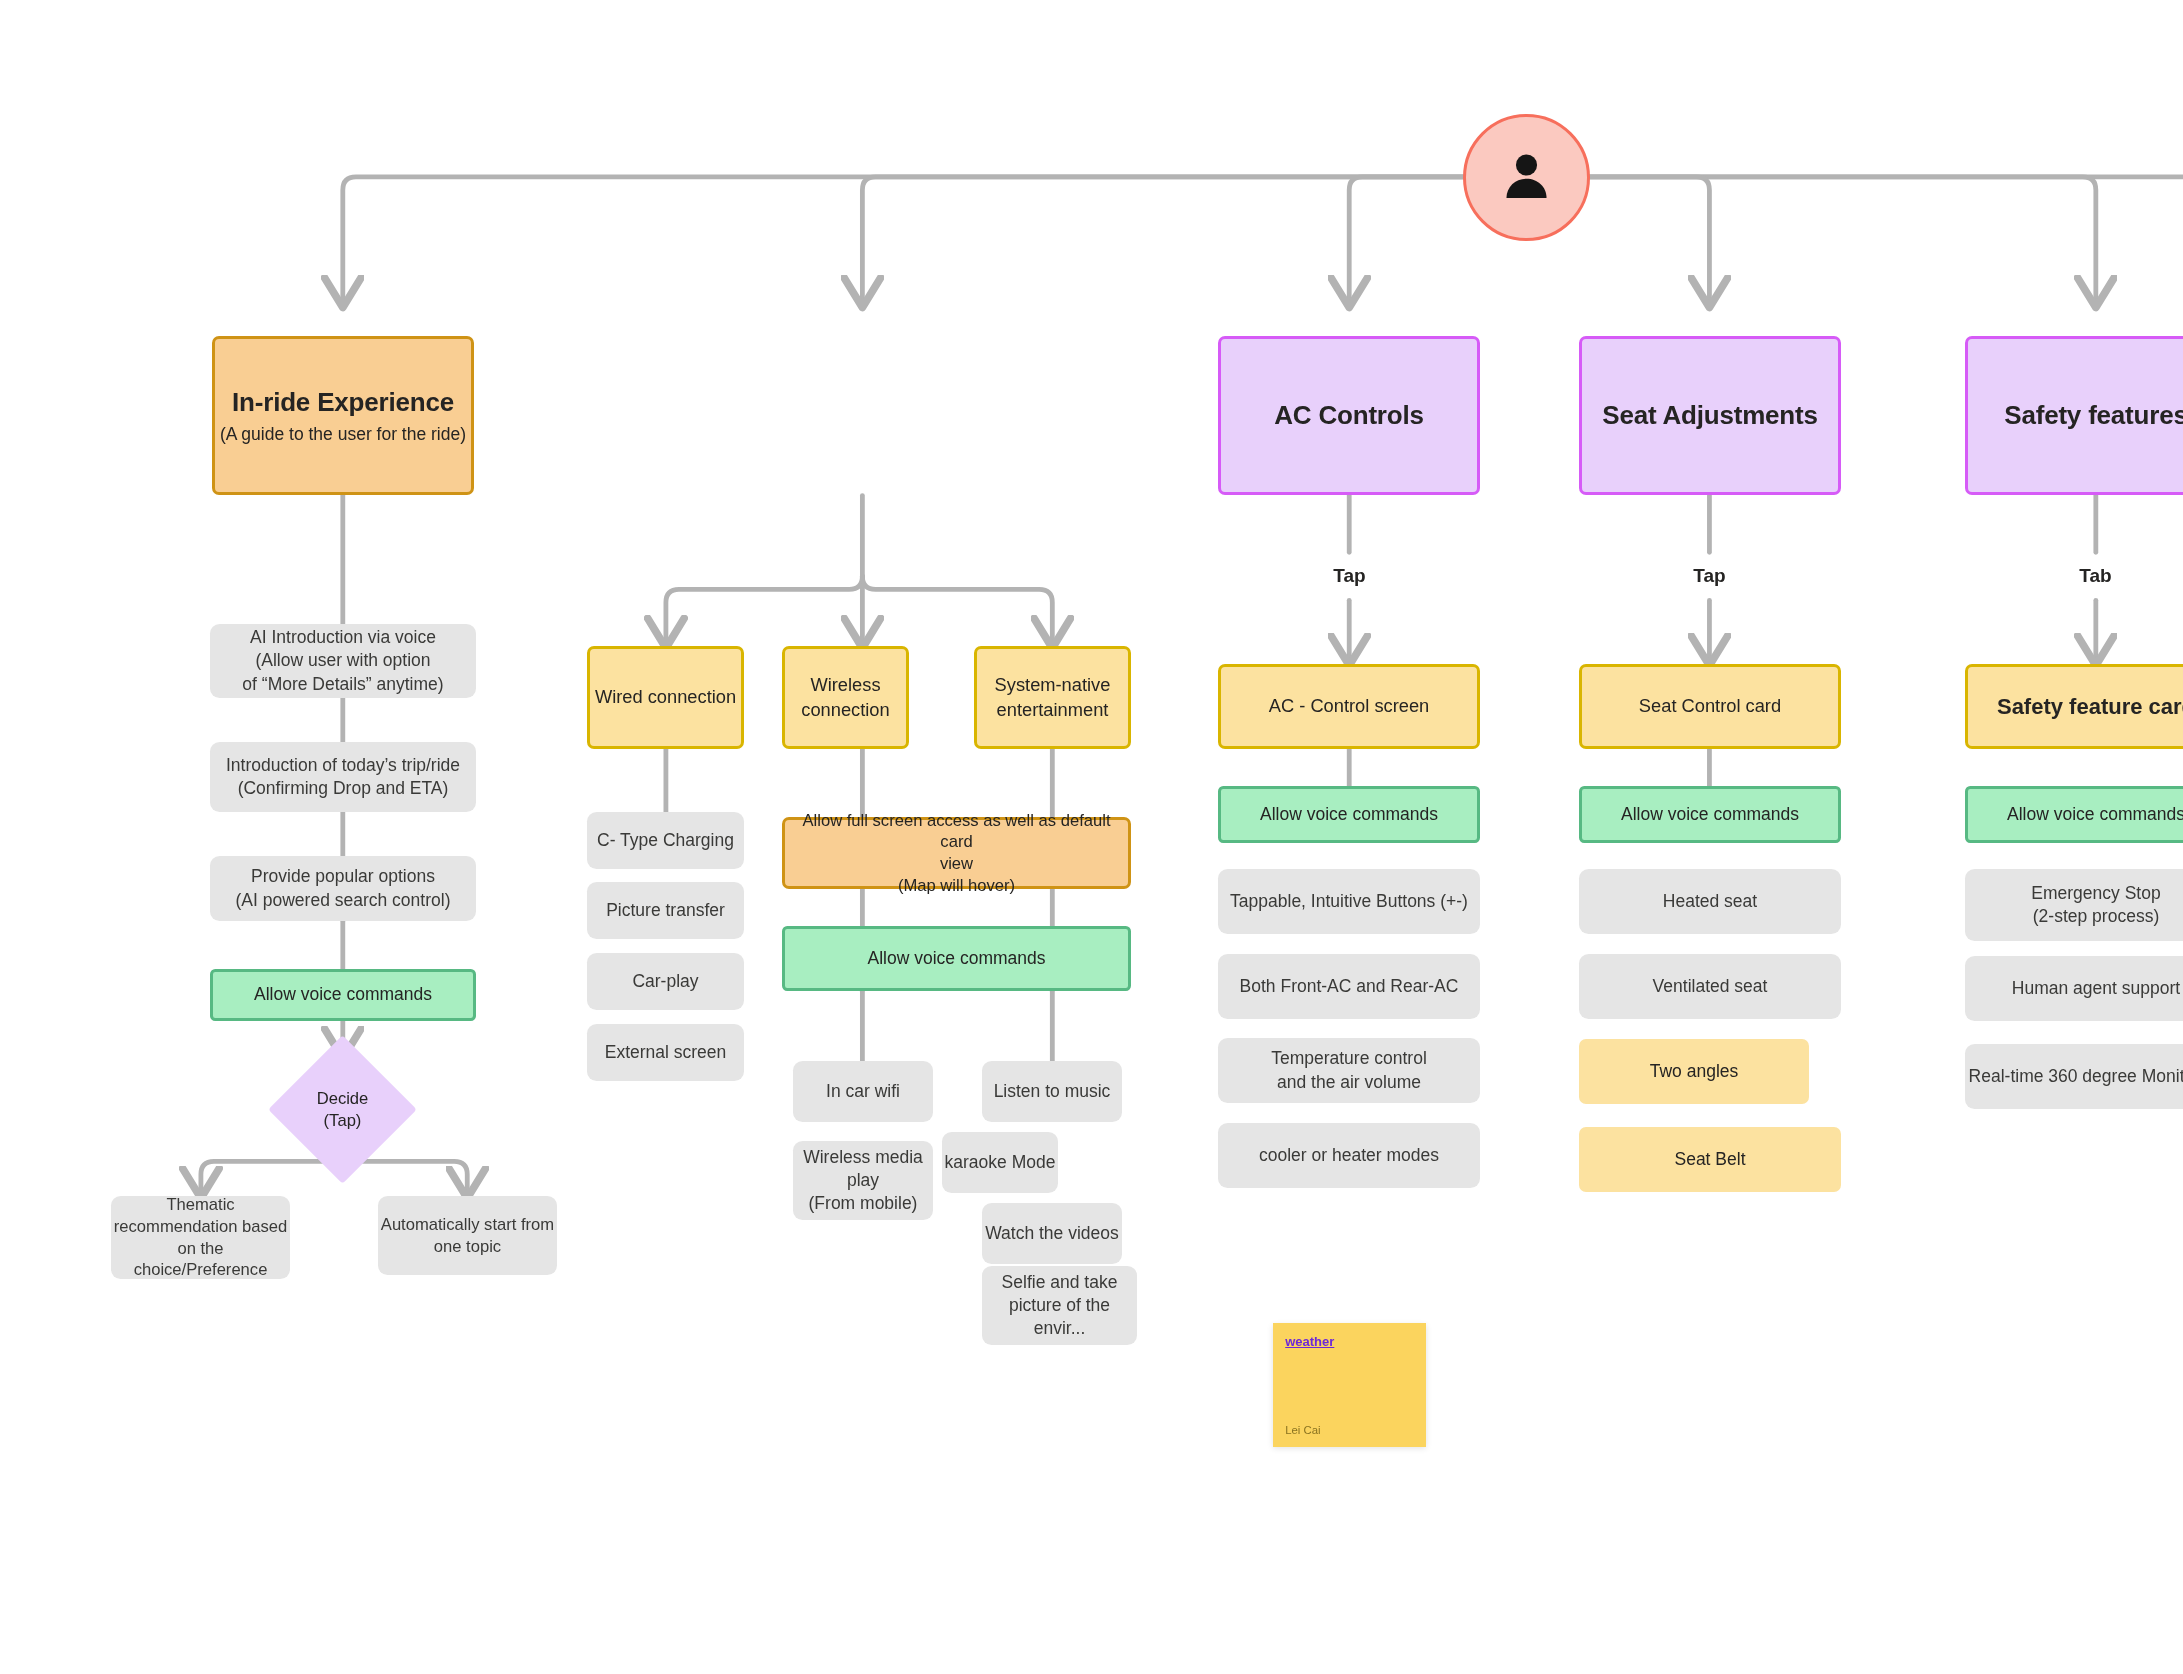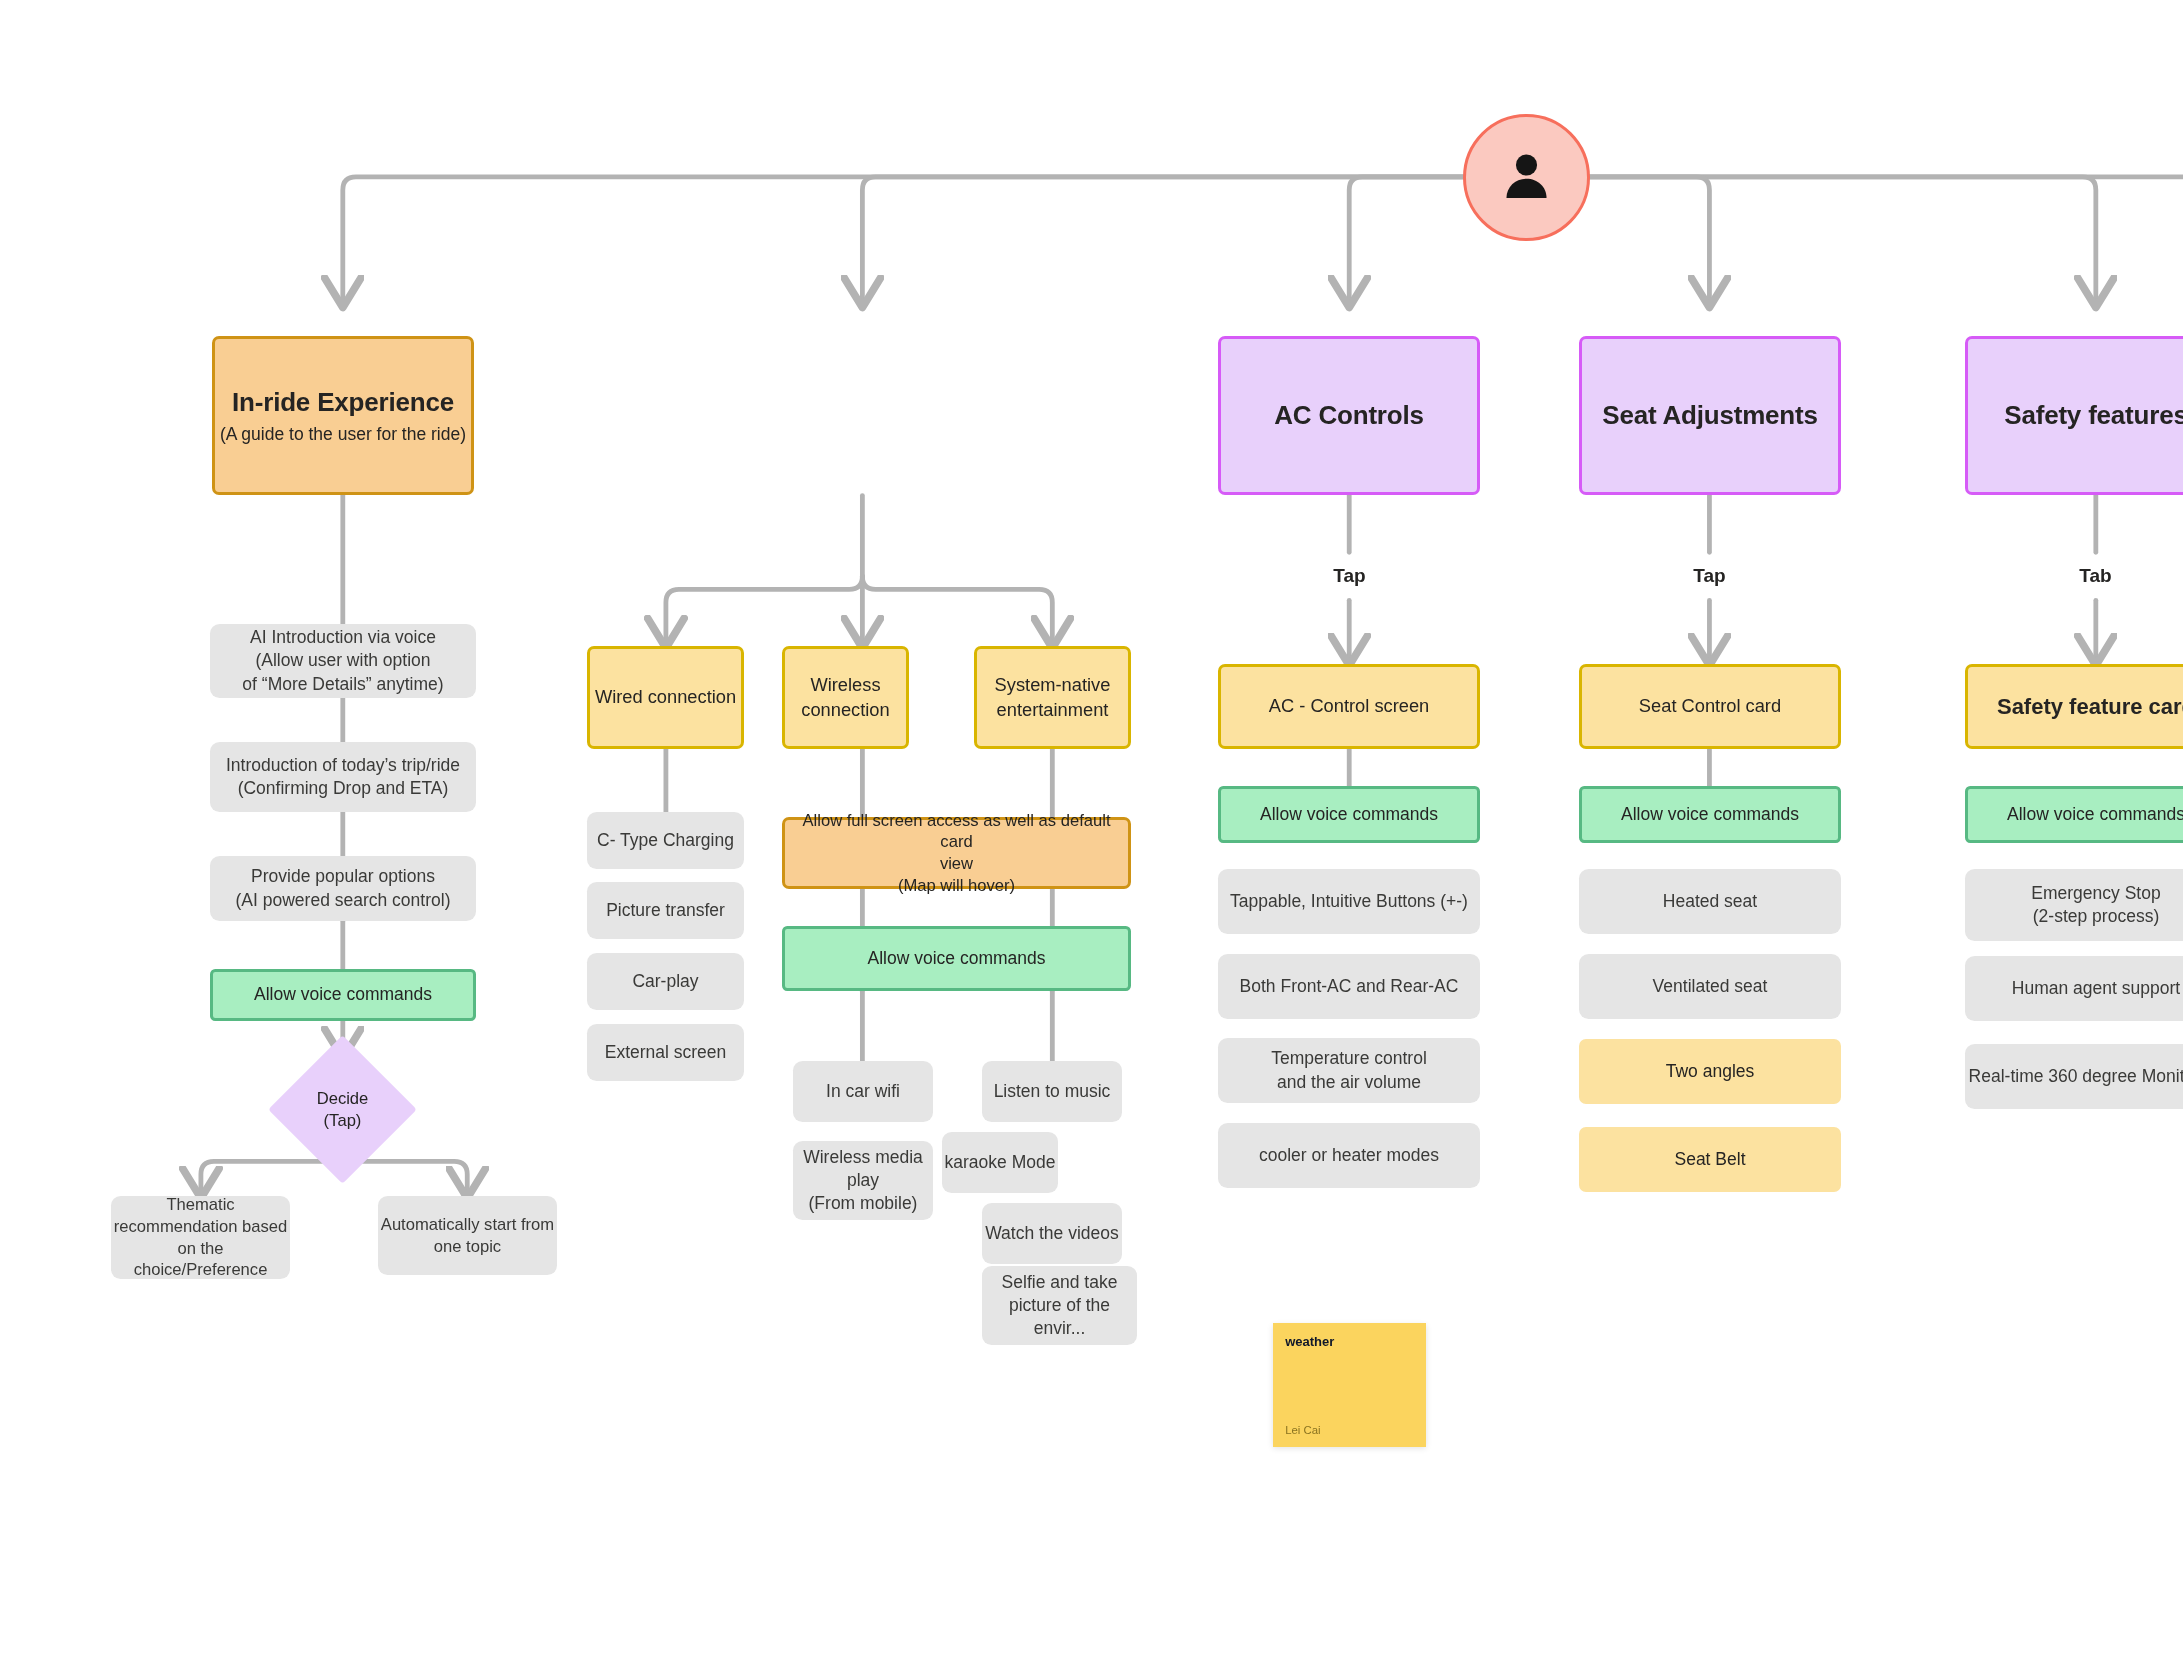--- a/index.html
+++ b/index.html
@@ -97,21 +97,21 @@
   }
   .sticky {
     position: absolute;
     background: #FBD45E;
     box-shadow: 0 2.2px 6.1px rgba(0,0,0,0.12);
     padding: 11.4px 12.2px;
     display: flex;
     flex-direction: column;
     justify-content: space-between;
   }
-  .sticky-title { font-size: 13px; color: #0f172a; font-weight: bold; }
+  .sticky-title { font-size: 13px; color: #6d28d9; font-weight: bold; text-decoration: underline; }
   .sticky-author { font-size: 11.4px; color: #8a7320; }
 
   .edge-label {
     position: absolute;
     font-size: 19px;
     font-weight: bold;
     color: #252423;
     text-align: center;
   }
 
@@ -265,21 +265,21 @@
 
   <div class="node n-purple" style="left:1579px; top:336px; width:262px; height:159px;">
     <span class="t-big">Seat Adjustments</span>
   </div>
   <div class="edge-label" style="left:1666px; top:565px; width:87px;">Tap</div>
   <div class="node n-yellow" style="left:1579px; top:664px; width:262px; height:85px;">Seat Control card</div>
   <div class="node n-green" style="left:1579px; top:786px; width:262px; height:57px;">Allow voice commands</div>
 
   <div class="node n-grey" style="left:1579px; top:869px; width:262px; height:65px;">Heated seat</div>
   <div class="node n-grey" style="left:1579px; top:954px; width:262px; height:65px;">Ventilated seat</div>
-  <div class="node n-yellow-plain" style="left:1579px; top:1039px; width:262px; height:65px;">Two angles</div>
+  <div class="node n-yellow-plain" style="left:1579px; top:1039px; width:230px; height:65px;">Two angles</div>
   <div class="node n-yellow-plain" style="left:1579px; top:1127px; width:262px; height:65px;">Seat Belt</div>
 
   <div class="node n-purple" style="left:1965px; top:336px; width:262px; height:159px;">
     <span class="t-big">Safety features</span>
   </div>
   <div class="edge-label" style="left:2052px; top:565px; width:87px;">Tab</div>
   <div class="node n-yellow" style="left:1965px; top:664px; width:262px; height:85px; font-size:22px; font-weight:bold;">Safety feature card</div>
   <div class="node n-green" style="left:1965px; top:786px; width:262px; height:57px;">Allow voice commands</div>
 
   <div class="node n-grey" style="left:1965px; top:869px; width:262px; height:72px; white-space:pre-line;">Emergency Stop

